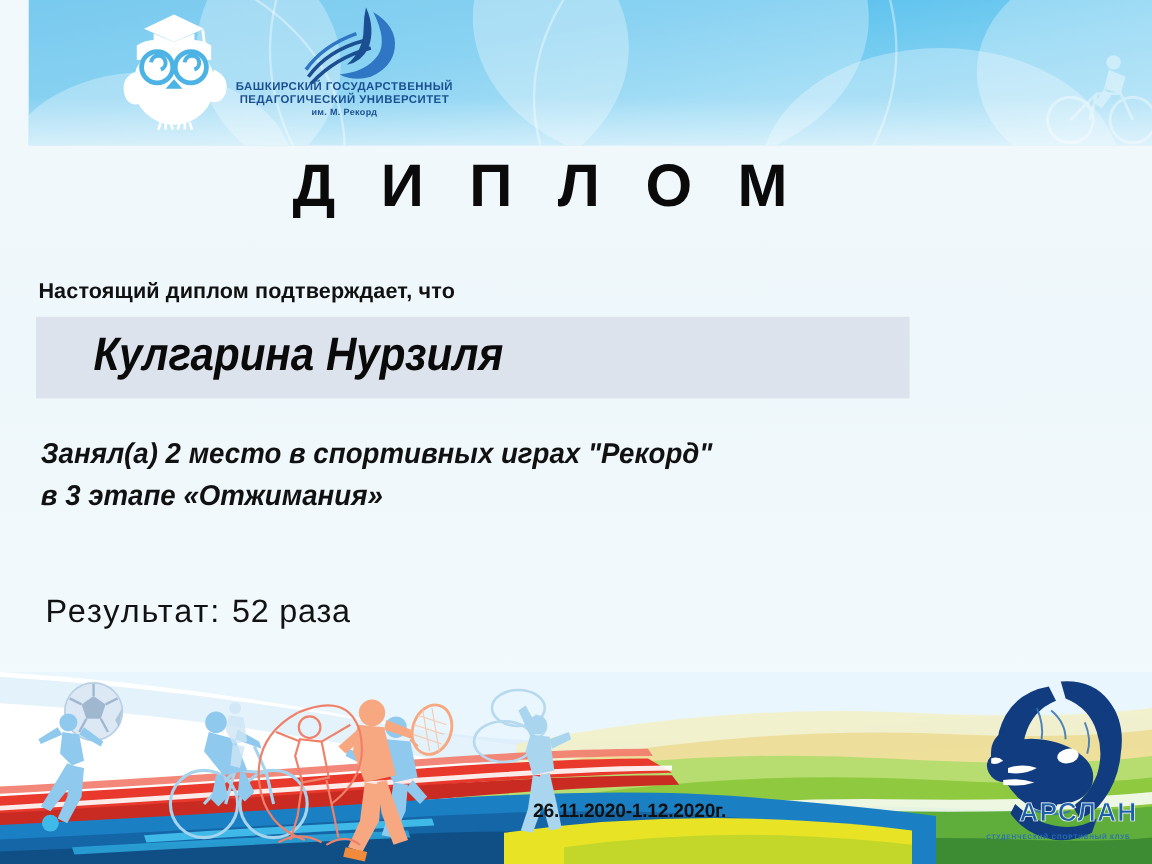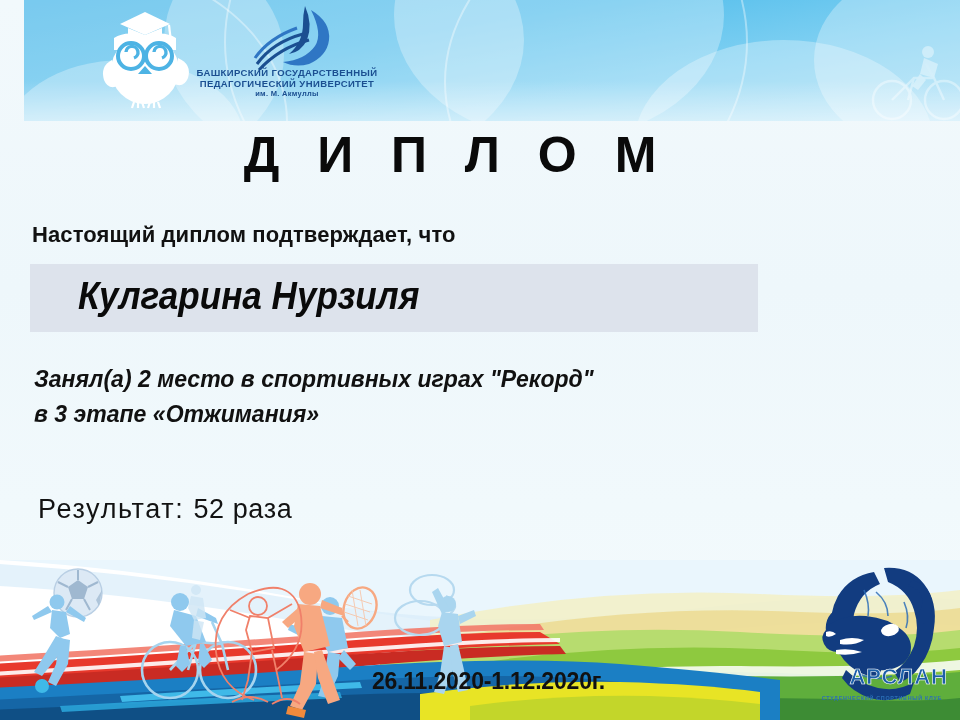--- a/index.html
+++ b/index.html
@@ -55,22 +55,22 @@
   
   .banner-cyclist{position:absolute;right:20px;top:34px;width:96px;height:88px;opacity:.45;}
 
   
   .title{
     position:absolute;left:0;top:126px;width:912px;text-align:center;
     font-size:50px;font-weight:bold;color:#0a0a0a;letter-spacing:12px;
     font-family:"Liberation Sans", sans-serif;
   }
   .subtitle{
-    position:absolute;left:32px;top:222px;
-    font-size:22px;font-weight:bold;color:#111;
+    position:absolute;left:32px;top:232px;
+    font-size:18px;font-weight:bold;color:#111;
     letter-spacing:.1px;
   }
   .name-box{
     position:absolute;left:30px;top:264px;width:728px;height:68px;
     background:#dde3ec;
   }
   .name-text{
     position:absolute;left:78px;top:274px;width:680px;
     font-size:39px;font-weight:bold;font-style:italic;color:#0a0a0a;
     font-family:"Liberation Sans Narrow","Liberation Sans",sans-serif;
@@ -93,21 +93,21 @@
   }
   .result .rnum{letter-spacing:.6px;}
   .club{
     position:absolute;left:0;top:562px;width:960px;
     padding-right:275px;box-sizing:border-box;text-align:right;
     font-size:21px;font-weight:bold;font-style:italic;color:#111;
   }
   .date{
     position:absolute;left:0;top:668px;width:960px;
     padding-right:355px;box-sizing:border-box;text-align:right;
-    font-size:23px;font-weight:bold;color:#111;letter-spacing:-.2px;
+    font-size:16px;font-weight:bold;color:#111;letter-spacing:-.2px;
     z-index:7;
   }
 
   
   .footer{
     position:absolute;left:0;bottom:0;width:960px;height:160px;overflow:hidden;
   }
   .footer svg{display:block;}
 
   .arslan{position:absolute;right:12px;bottom:6px;width:132px;height:152px;}
@@ -184,21 +184,21 @@
         <path d="M10 64 Q30 42 60 34"></path>
       </g>
       <g fill="none" stroke="#2f76c4" stroke-width="3">
         <path d="M6 52 Q20 32 48 22"></path>
       </g>
     </svg>
 
     <div class="bspu-text">
       <div class="l1">БАШКИРСКИЙ ГОСУДАРСТВЕННЫЙ</div>
       <div class="l2">ПЕДАГОГИЧЕСКИЙ УНИВЕРСИТЕТ</div>
-      <div class="l3">им. М. Акмуллы</div>
+      <div class="l3">им. М. Рекорд</div>
     </div>
   </div>
 
   <div class="title">Д И П Л О М</div>
 
   <div class="subtitle">Настоящий диплом подтверждает, что</div>
 
   <div class="name-box"></div>
   <div class="name-text">Кулгарина Нурзиля</div>
 

